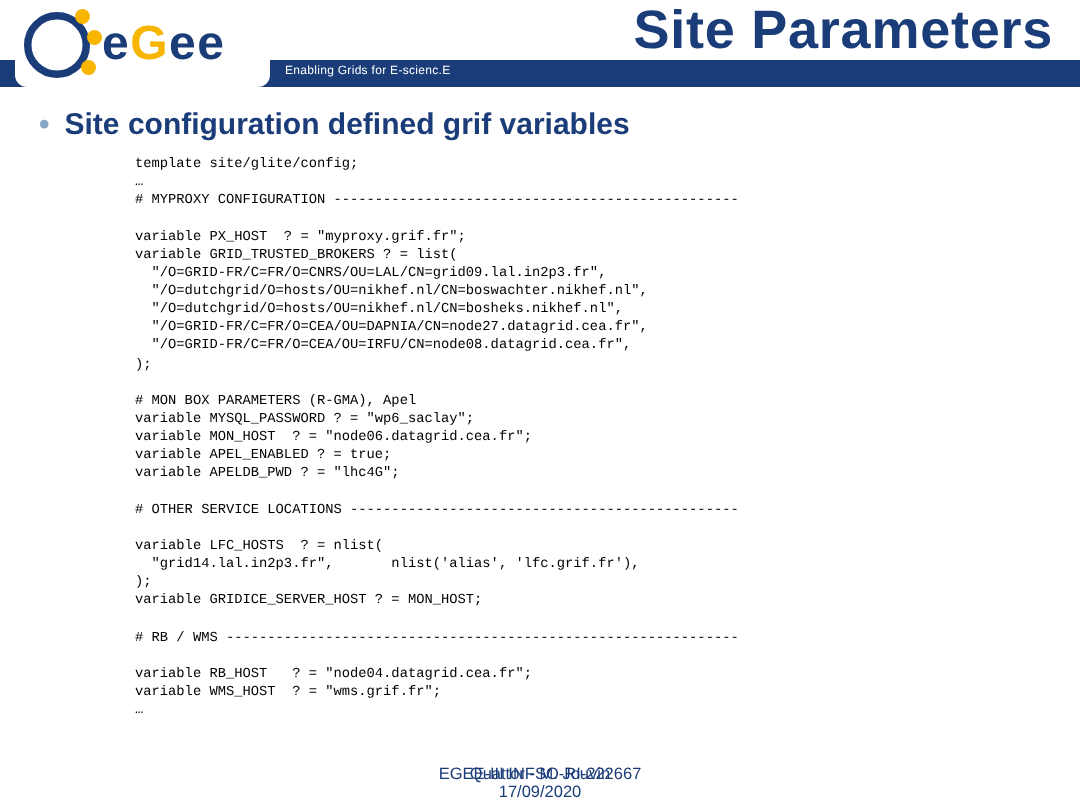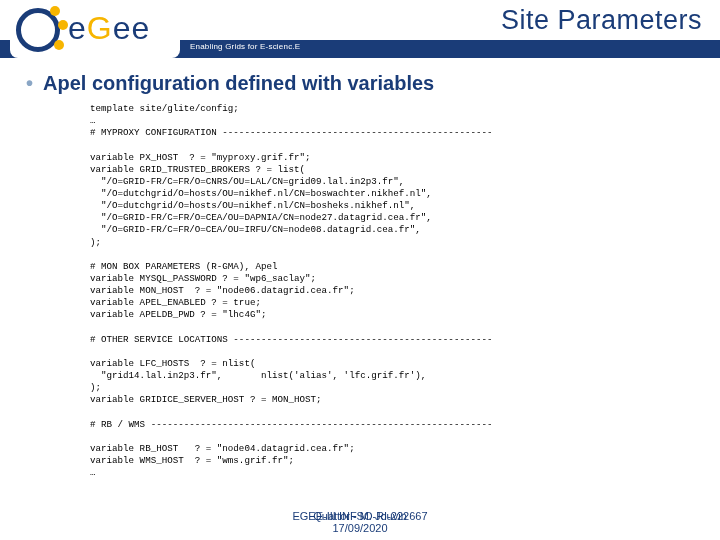--- a/index.html
+++ b/index.html
@@ -23,22 +23,22 @@
     height: 40px;
     width: 540px;
     background: #fff;
     display: flex;
     align-items: center;
     justify-content: flex-end;
     padding-right: 18px;
   }
   .title-bar h1 {
     color: #1a3c78;
-    font-size: 27px;
-    font-weight: normal;
+    font-size: 36px;
+    font-weight: bold;
     letter-spacing: 0.5px;
   }
   .blue-stripe {
     position: absolute;
     top: 40px;
     left: 0;
     right: 0;
     height: 18px;
     background: #1a3c78;
   }
@@ -82,21 +82,21 @@
     border-radius: 50%;
   }
   .logo-dot.d1 { left: 40px; top: 4px; }
   .logo-dot.d2 { left: 48px; top: 18px; }
   .logo-dot.d3 { left: 44px; top: 38px; }
   .logo-text {
     position: absolute;
     left: 58px;
     top: 8px;
     font-size: 32px;
-    font-weight: normal;
+    font-weight: bold;
     letter-spacing: 1px;
   }
   .logo-text .e { color: #1a3c78; }
   .logo-text .g { color: #f7b500; }
 
   .content {
     padding: 12px 26px 0 26px;
   }
   .heading {
     color: #1a3c78;
@@ -147,21 +147,21 @@
   </div>
   <div class="title-bar">
     <h1>Site Parameters</h1>
   </div>
   <div class="blue-stripe"></div>
   <div class="tagline">Enabling Grids for E-scienc.E</div>
 </div>
 
 <div class="content">
   <div class="heading">
-    <span class="bullet">•</span><span>Apel configuration defined with variables</span>
+    <span class="bullet">•</span><span>Site configuration defined grif variables</span>
   </div>
   <div class="code">template site/glite/config;
 …
 # MYPROXY CONFIGURATION -------------------------------------------------
 
 variable PX_HOST  ? = "myproxy.grif.fr";
 variable GRID_TRUSTED_BROKERS ? = list(
   "/O=GRID-FR/C=FR/O=CNRS/OU=LAL/CN=grid09.lal.in2p3.fr",
   "/O=dutchgrid/O=hosts/OU=nikhef.nl/CN=boswachter.nikhef.nl",
   "/O=dutchgrid/O=hosts/OU=nikhef.nl/CN=bosheks.nikhef.nl",

